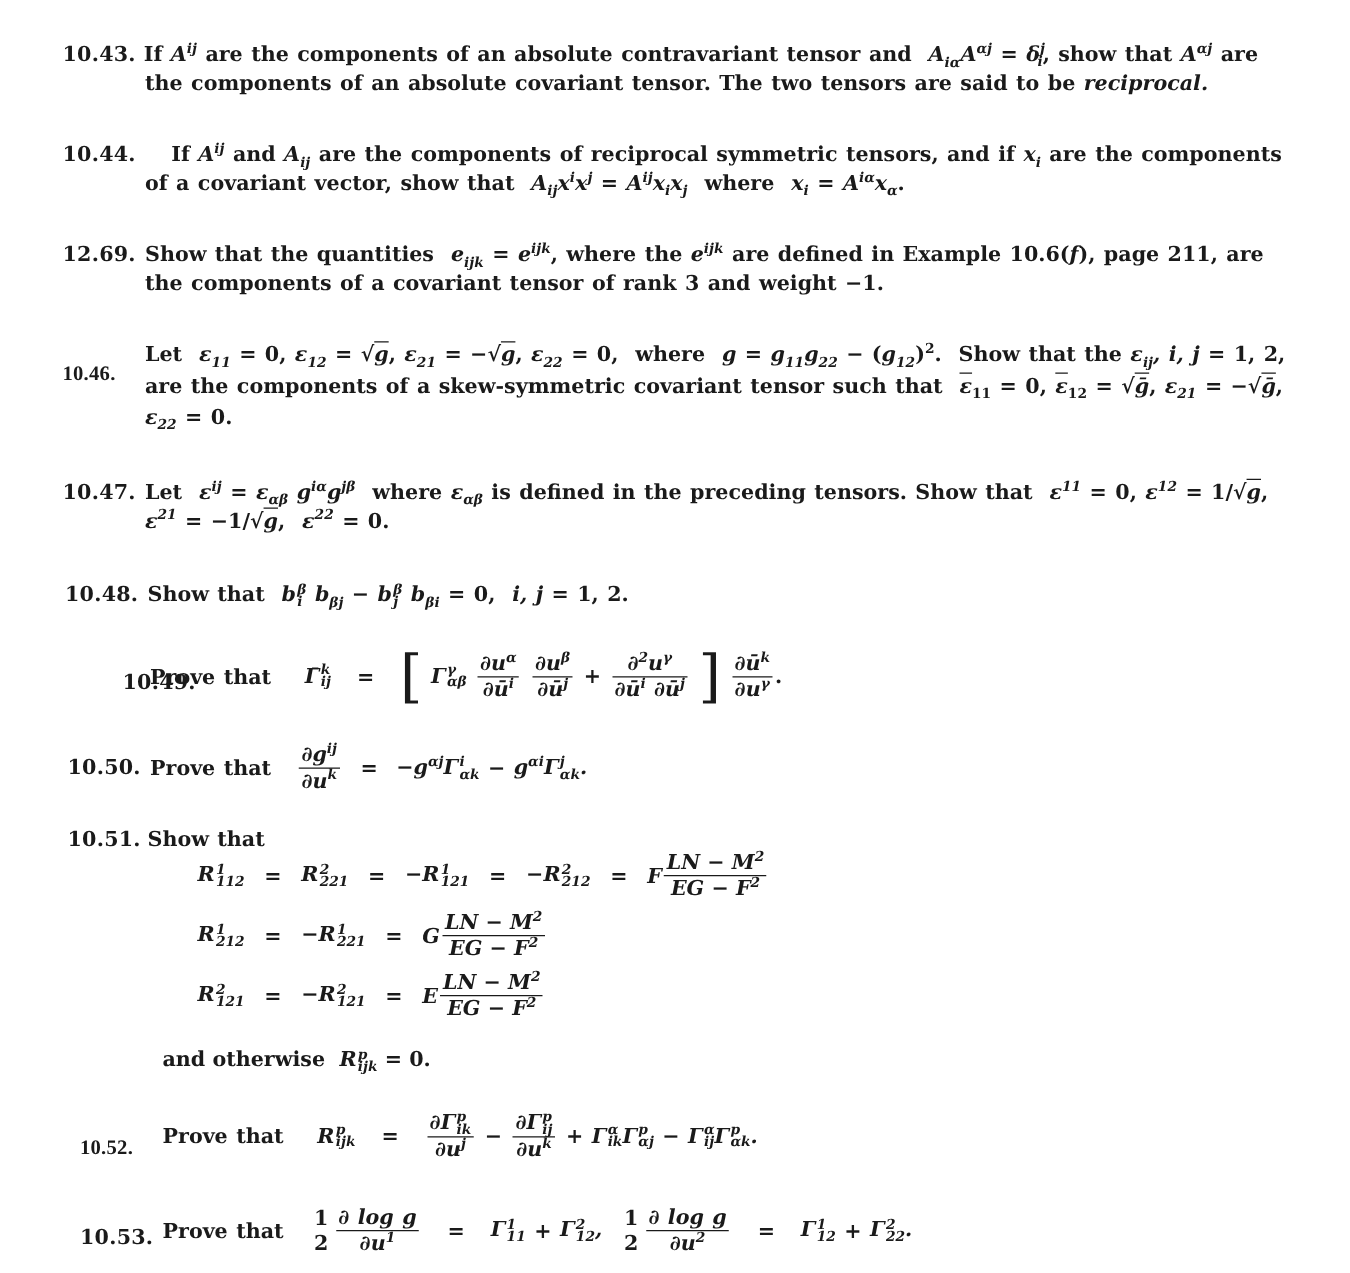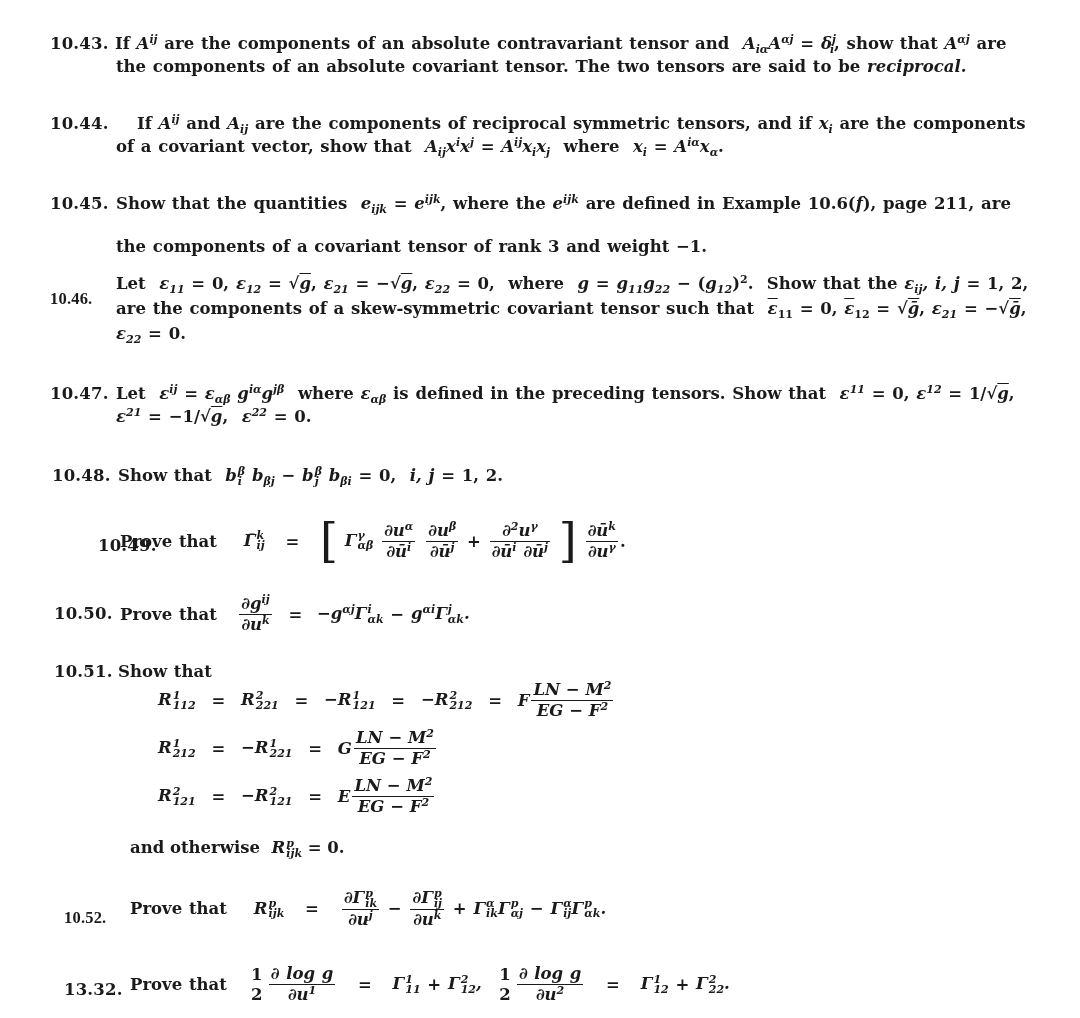--- a/index.html
+++ b/index.html
@@ -54,28 +54,28 @@
   </div>
   <div class="line" style="left:116px;top:23px;">
     <span>of a covariant vector, show that</span>
     &nbsp;<span class="m">A<sub>ij</sub>x<sup>i</sup>x<sup>j</sup></span> = <span class="m">A<sup>ij</sup>x<sub>i</sub>x<sub>j</sub></span>
     &nbsp;<span>where</span>
     &nbsp;<span class="m">x<sub>i</sub></span> = <span class="m">A<sup>iα</sup>x<sub>α</sub></span>.
   </div>
 </div>
 
 <div class="prob" style="top:194px;">
-  <span class="num" style="left:50px;top:0;">10.45.</span>
+  <span class="num" style="left:50px;top:0;">12.69.</span>
   <div class="line" style="left:116px;top:0;">
     <span>Show that the quantities</span>
     &nbsp;<span class="m">e<sub>ijk</sub></span> = <span class="m">e<sup>ijk</sup></span><span>, where the</span>
     <span class="m">e<sup>ijk</sup></span>
     <span>are defined in Example 10.6(</span><span class="m">f</span><span>), page 211, are</span>
   </div>
-  <div class="line" style="left:116px;top:23px;margin-top:20px;">
+  <div class="line" style="left:116px;top:23px;">
     <span>the components of a covariant tensor of rank 3 and weight −1.</span>
   </div>
 </div>
 
 <div class="prob" style="top:274px;">
   <span class="num" style="left:50px;top:15px;font-family:Liberation Serif, serif;">10.46.</span>
   <div class="line" style="left:116px;top:0;">
     <span>Let</span>
     &nbsp;<span class="m">ε<sub>11</sub></span> = 0, <span class="m">ε<sub>12</sub></span> = √<span class="m" style="text-decoration:overline">g</span>, <span class="m">ε<sub>21</sub></span> = −√<span class="m" style="text-decoration:overline">g</span>, <span class="m">ε<sub>22</sub></span> = 0,
     &nbsp;<span>where</span>
@@ -188,21 +188,21 @@
     <span style="vertical-align:middle;">−</span>
     <span class="frac m"><span class="top">∂Γ<span class="ss"><span>p</span><span>ij</span></span></span><span>∂u<sup>k</sup></span></span>
     <span style="vertical-align:middle;">+</span>
     <span class="m" style="vertical-align:middle;">Γ<span class="ss"><span>α</span><span>ik</span></span>Γ<span class="ss"><span>p</span><span>αj</span></span></span>
     <span style="vertical-align:middle;">−</span>
     <span class="m" style="vertical-align:middle;">Γ<span class="ss"><span>α</span><span>ij</span></span>Γ<span class="ss"><span>p</span><span>αk</span></span>.</span>
   </div>
 </div>
 
 <div class="prob" style="top:964px;">
-  <span class="num" style="left:64px;top:16px;">13.32.</span>
+  <span class="num" style="left:64px;top:16px;">10.53.</span>
   <div class="line" style="left:130px;top:0;">
     <span style="display:inline-block;vertical-align:middle;">Prove that</span>
     &nbsp;&nbsp;<span class="frac"><span class="top" style="border:none;">1</span><span>2</span></span><span class="frac m"><span class="top">∂ log g</span><span>∂u<sup>1</sup></span></span>
     <span class="eq" style="vertical-align:middle;">=</span>
     <span class="m" style="vertical-align:middle;">Γ<span class="ss"><span>1</span><span>11</span></span></span>
     <span style="vertical-align:middle;">+</span>
     <span class="m" style="vertical-align:middle;">Γ<span class="ss"><span>2</span><span>12</span></span>,</span>
     &nbsp;<span class="frac"><span class="top" style="border:none;">1</span><span>2</span></span><span class="frac m"><span class="top">∂ log g</span><span>∂u<sup>2</sup></span></span>
     <span class="eq" style="vertical-align:middle;">=</span>
     <span class="m" style="vertical-align:middle;">Γ<span class="ss"><span>1</span><span>12</span></span></span>

